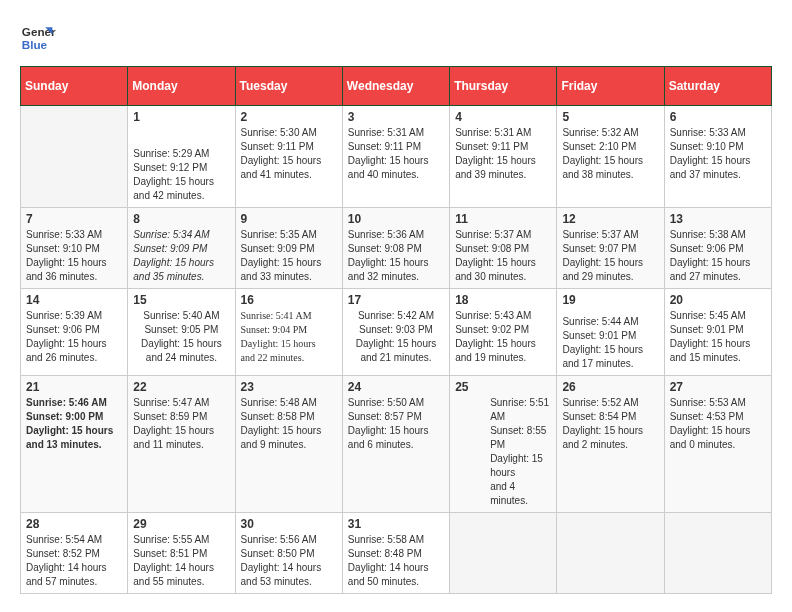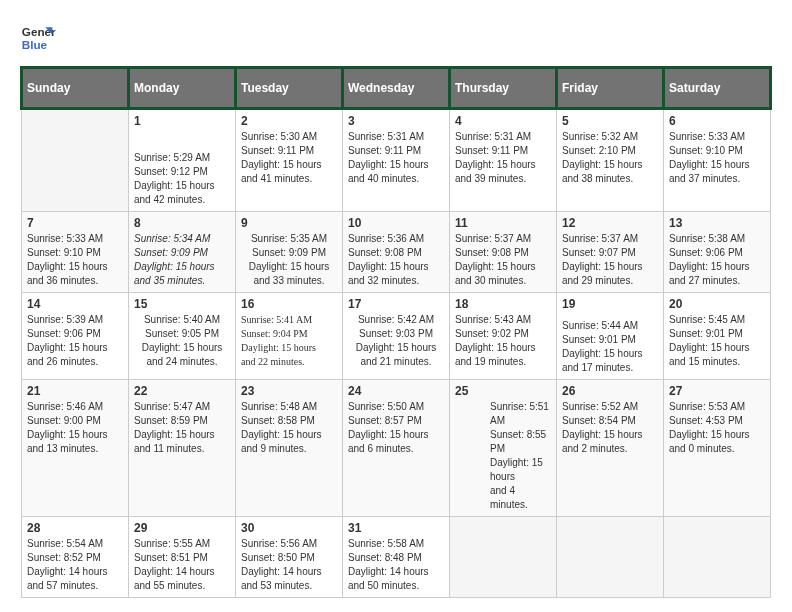--- a/index.html
+++ b/index.html
@@ -37,26 +37,26 @@
     .location-title {
       font-size: 15px;
       color: #555;
     }
     table {
       width: 100%;
       border-collapse: collapse;
       font-size: 11px;
     }
     thead tr th {
-      background-color: #737373;
+      background-color: #ef4444;
       color: #fff;
       padding: 12px 4px;
       text-align: left;
       font-size: 12px;
-      border: 3px solid #14532d;
+      border: 1px solid #14532d;
     }
     tbody tr td {
       border: 1px solid #ccc;
       vertical-align: top;
       padding: 4px 5px;
       width: 107px;
       min-height: 70px;
       background: #fff;
     }
     tbody tr:nth-child(even) td {
@@ -163,21 +163,21 @@
         </td>
         <td>
           <span class="day-number">8</span>
           <div class="day-info" style="white-space: pre-line; font-style: italic;">Sunrise: 5:34 AM
 Sunset: 9:09 PM
 Daylight: 15 hours
 and 35 minutes.</div>
         </td>
         <td>
           <span class="day-number">9</span>
-          <div class="day-info" style="white-space: pre-line; text-align: center;">Sunrise: 5:35 AM
+          <div class="day-info" style="white-space: pre-line;">Sunrise: 5:35 AM
 Sunset: 9:09 PM
 Daylight: 15 hours
 and 33 minutes.</div>
         </td>
         <td>
           <span class="day-number">10</span>
           <div class="day-info" style="white-space: pre-line;">Sunrise: 5:36 AM
 Sunset: 9:08 PM
 Daylight: 15 hours
 and 32 minutes.</div>
@@ -251,21 +251,21 @@
           <span class="day-number">20</span>
           <div class="day-info" style="white-space: pre-line;">Sunrise: 5:45 AM
 Sunset: 9:01 PM
 Daylight: 15 hours
 and 15 minutes.</div>
         </td>
       </tr>
       <tr>
         <td>
           <span class="day-number">21</span>
-          <div class="day-info" style="white-space: pre-line;">Sunrise: 5:46 AM
+          <div class="day-info" style="white-space: pre-line; font-weight: bold;">Sunrise: 5:46 AM
 Sunset: 9:00 PM
 Daylight: 15 hours
 and 13 minutes.</div>
         </td>
         <td>
           <span class="day-number">22</span>
           <div class="day-info" style="white-space: pre-line;">Sunrise: 5:47 AM
 Sunset: 8:59 PM
 Daylight: 15 hours
 and 11 minutes.</div>

